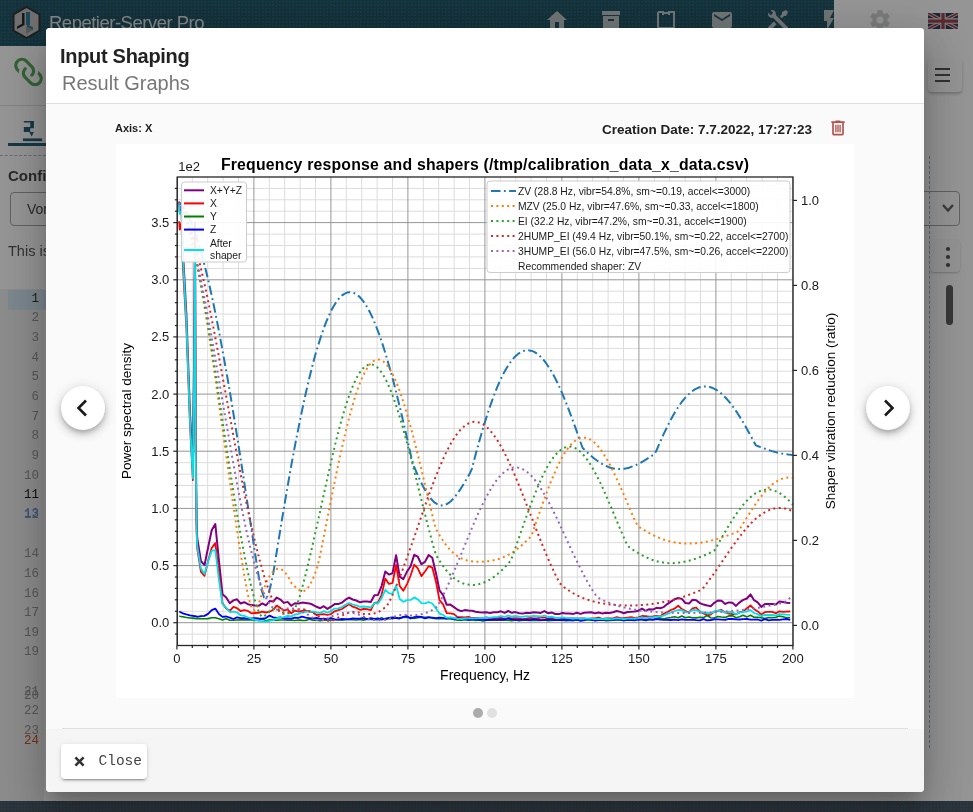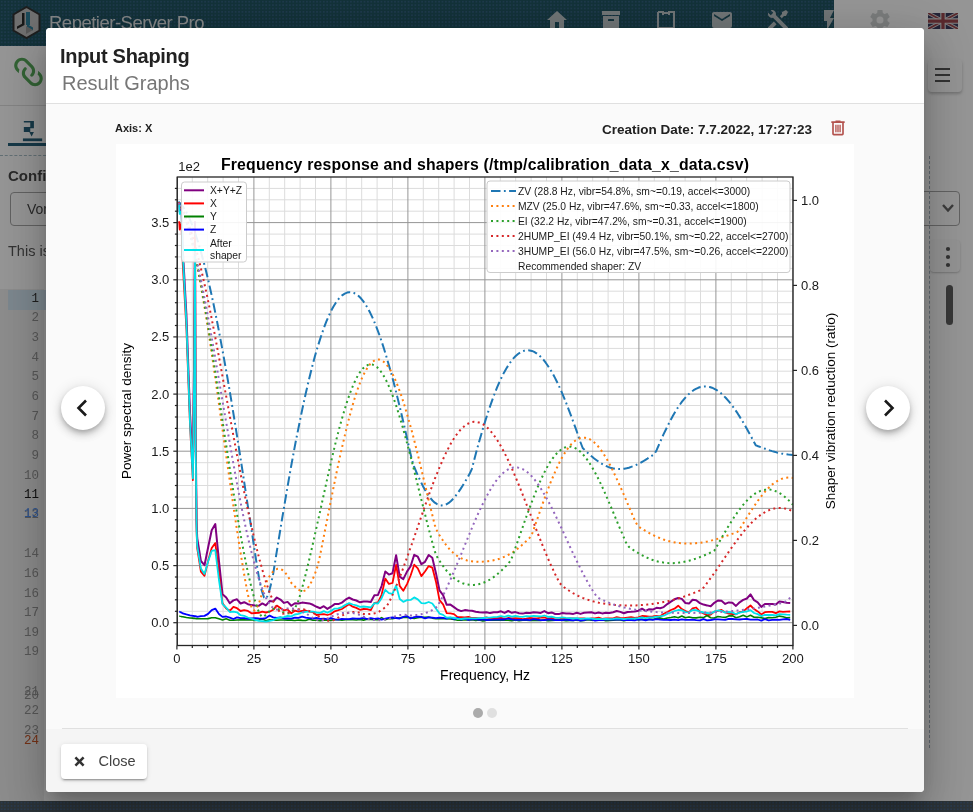--- a/index.html
+++ b/index.html
@@ -54,21 +54,21 @@
 #chartwrap { position:absolute; left:70px; top:116px; width:738px; height:554px; background:#fff; }
 .arrow { position:absolute; top:357.5px; width:44px; height:44px; border-radius:50%; background:#fff;
   box-shadow:0 3px 5px -1px rgba(0,0,0,.2),0 5px 8px 0 rgba(0,0,0,.14),0 1px 14px 0 rgba(0,0,0,.12); z-index:25; }
 #arrowL { left:14.5px; }
 #arrowR { left:820px; }
 .arrow svg { position:absolute; left:10px; top:10px; }
 .cdot { position:absolute; top:680px; width:10px; height:10px; border-radius:50%; }
 #cdot1 { left:426.5px; background:#ababab; }
 #cdot2 { left:440.5px; background:#e0e0e0; }
 #mdivider { position:absolute; left:16px; right:16px; top:699.5px; height:1px; background:#e0e0e0; }
-#mfoot { position:absolute; left:0; top:700.5px; width:100%; height:63px; background:#f5f5f5; border-radius:0 0 4px 4px; }
+#mfoot { position:absolute; left:0; top:700.5px; width:100%; height:63px; background:#f5f5f5; border-radius:0 0 4px 4px;font-family:Liberation Mono, monospace; }
 #closebtn { position:absolute; left:14.5px; top:15px; width:86px; height:35px; background:#fff; border-radius:4px;
   box-shadow:0 3px 1px -2px rgba(0,0,0,.2),0 2px 2px 0 rgba(0,0,0,.14),0 1px 5px 0 rgba(0,0,0,.12);
   font-size:14.5px; font-weight:500; color:#424242; }
 #closebtn svg { position:absolute; left:11px; top:10px; }
 #closebtn span { position:absolute; left:38px; top:9px; }
 </style>
 </head>
 <body>
 <div id="page">
 

